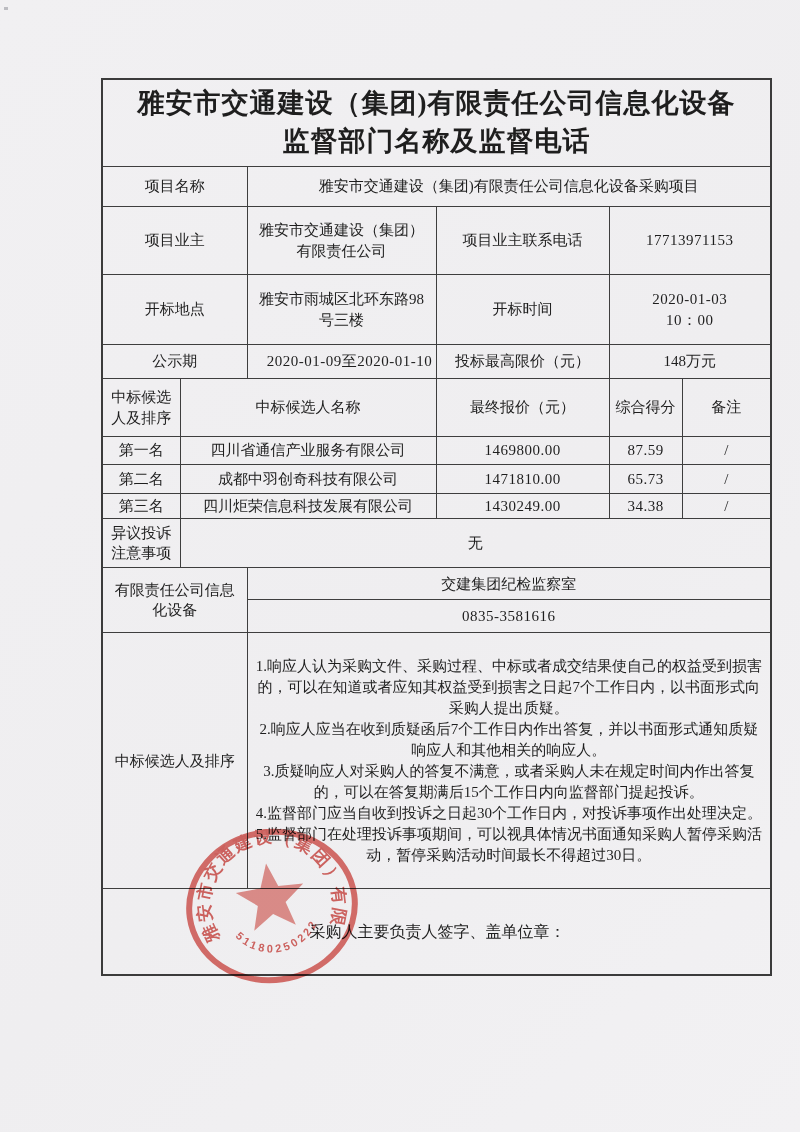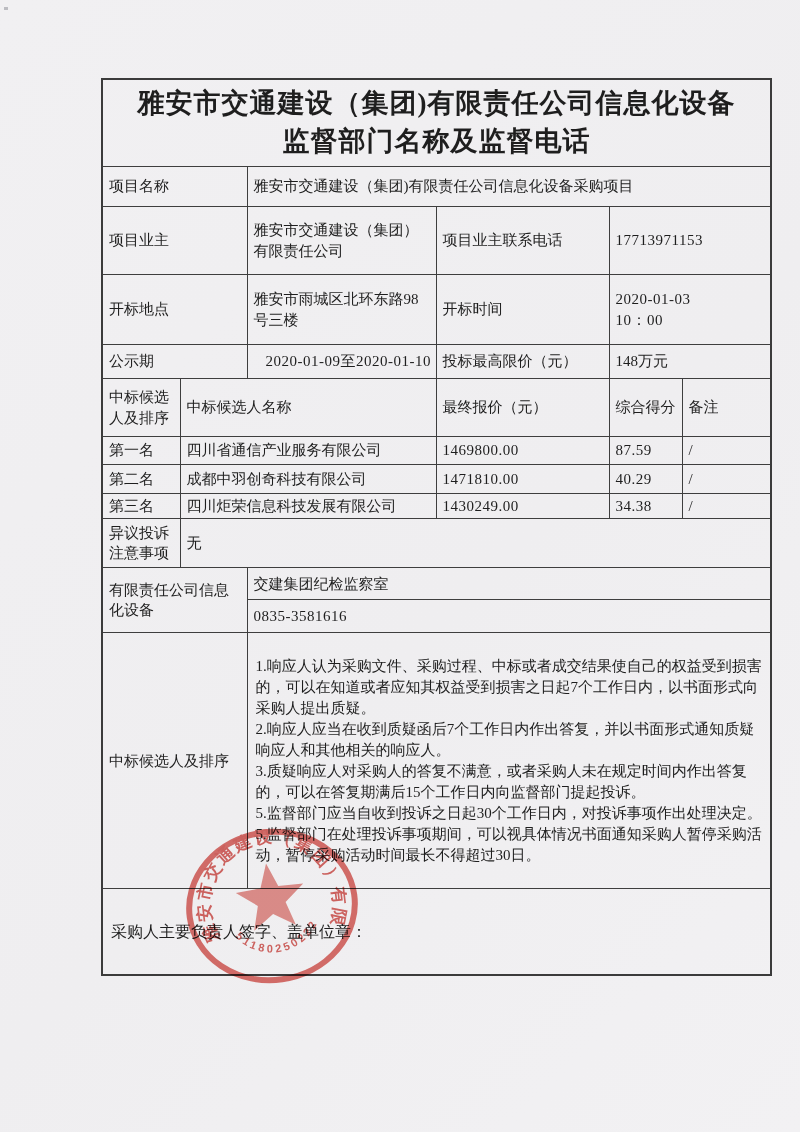--- a/index.html
+++ b/index.html
@@ -23,21 +23,21 @@
   }
   .doc td, .doc th {
     border:1px solid #3e3e3e;
     padding:2px 6px;
     font-family:"Liberation Serif","DejaVu Serif",serif;
     font-size:15px; line-height:1.35;
     color:#1e1e1e;
     vertical-align:middle;
     overflow:hidden;
     font-weight:normal;
-    text-align:left;
+    text-align:center;
     word-break:break-all;
   }
   .title-cell {
     text-align:center !important;
     font-family:"Liberation Sans","DejaVu Sans",sans-serif;
     font-weight:bold !important;
     font-size:27px !important;
     line-height:38px !important;
     letter-spacing:1px;
     color:#111;
@@ -122,21 +122,21 @@
       <td>第一名</td>
       <td colspan="2">四川省通信产业服务有限公司</td>
       <td class="c num">1469800.00</td>
       <td class="c num">87.59</td>
       <td class="c">/</td>
     </tr>
     <tr style="height:29px">
       <td>第二名</td>
       <td colspan="2">成都中羽创奇科技有限公司</td>
       <td class="c num">1471810.00</td>
-      <td class="c num">40.29</td>
+      <td class="c num">65.73</td>
       <td class="c">/</td>
     </tr>
     <tr style="height:24px">
       <td>第三名</td>
       <td colspan="2">四川炬荣信息科技发展有限公司</td>
       <td class="c num">1430249.00</td>
       <td class="c num">34.38</td>
       <td class="c">/</td>
     </tr>
 
@@ -152,21 +152,21 @@
     <tr style="height:33px">
       <td colspan="4" class="c num">0835-3581616</td>
     </tr>
 
     <tr style="height:256px">
       <td colspan="2" class="c">中标候选人及排序</td>
       <td colspan="4" class="longtext">
         <div>1.响应人认为采购文件、采购过程、中标或者成交结果使自己的权益受到损害的，可以在知道或者应知其权益受到损害之日起7个工作日内，以书面形式向采购人提出质疑。</div>
         <div>2.响应人应当在收到质疑函后7个工作日内作出答复，并以书面形式通知质疑响应人和其他相关的响应人。</div>
         <div>3.质疑响应人对采购人的答复不满意，或者采购人未在规定时间内作出答复的，可以在答复期满后15个工作日内向监督部门提起投诉。</div>
-        <div>5.监督部门应当自收到投诉之日起30个工作日内，对投诉事项作出处理决定。</div>
+        <div>4.监督部门应当自收到投诉之日起30个工作日内，对投诉事项作出处理决定。</div>
         <div>5.监督部门在处理投诉事项期间，可以视具体情况书面通知采购人暂停采购活动，暂停采购活动时间最长不得超过30日。</div>
       </td>
     </tr>
 
     <tr>
       <td colspan="6" class="sign-cell">采购人主要负责人签字、盖单位章：</td>
     </tr>
   </tbody>
     </table>
 

